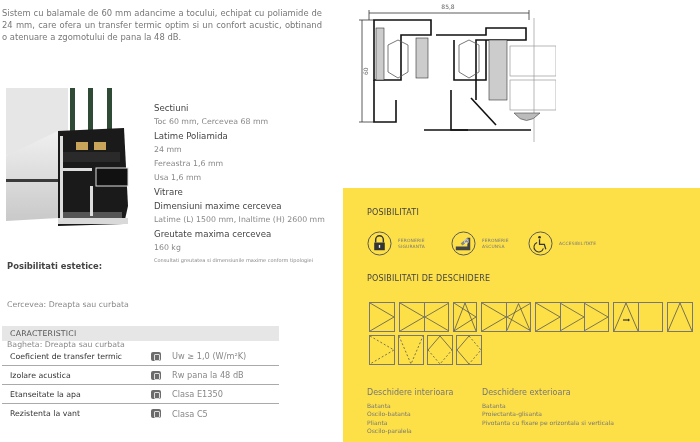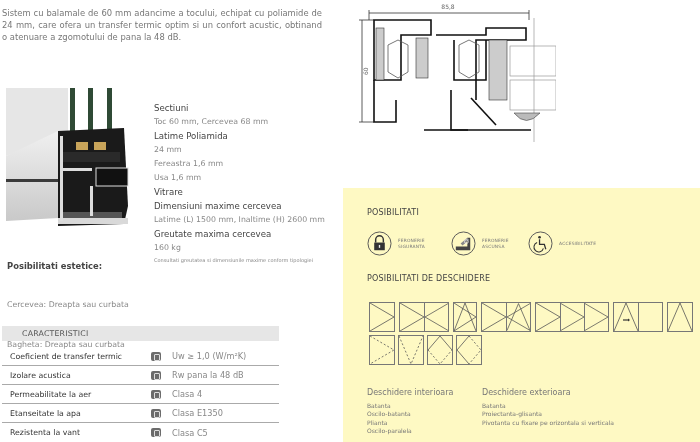--- a/index.html
+++ b/index.html
@@ -12,33 +12,33 @@
 
   .specs { position: absolute; left: 154px; top: 101px; width: 190px; }
   .spec-h { font-size: 8.6px; font-weight: normal; color: #444; height: 14px; line-height: 14px; }
   .spec-v { font-size: 7.8px; color: #888; height: 14px; line-height: 14px; }
   .spec-note { font-size: 5px; color: #888; margin-top: 2px; white-space: nowrap; }
 
   .aesthetic { position: absolute; left: 7px; top: 261px; width: 160px; }
   .aesthetic .title { font-size: 8.4px; color: #444; font-weight: bold; margin-bottom: 5px; }
   .aesthetic .line { font-size: 7.8px; color: #888; line-height: 10.5px; margin-top: 29px; }
 
-  .char-header { position: absolute; left: 2px; top: 326px; width: 277px; height: 15px; background: #e6e6e6; font-size: 7.8px; color: #555; padding-left: 20px; line-height: 15px; letter-spacing: .2px; }
+  .char-header { position: absolute; left: 2px; top: 326px; width: 277px; height: 15px; background: #e6e6e6; font-size: 7.8px; color: #555; padding-left: 8px; line-height: 15px; letter-spacing: .2px; }
   .char-table { position: absolute; left: 2px; top: 347px; width: 277px; }
   .char-row { height: 19px; border-bottom: 1px solid #aaa; display: flex; align-items: center; font-size: 7.8px; }
   .char-row:last-child { border-bottom: none; align-items: center; }
   .char-row .lbl { width: 137px; padding-left: 8px; color: #333; }
   .char-row .ico { width: 33px; display: flex; justify-content: center; }
   .char-row .ico span { width: 10px; height: 9px; background: #6b6b6b; border-radius: 2px; display: inline-block; position: relative; }
   .char-row .ico span::after { content: ""; position: absolute; left: 3px; top: 2px; width: 4px; height: 5px; border: 1px solid #ddd; border-radius: 1px; }
   .char-row .val { color: #888; font-size: 8.2px; }
 
   .drawing { position: absolute; left: 356px; top: 0; width: 200px; height: 142px; }
 
-  .panel { position: absolute; left: 343px; top: 188px; width: 357px; height: 254px; background: #fef9c3; }
+  .panel { position: absolute; left: 343px; top: 188px; width: 357px; height: 254px; background: #fde047; }
   .panel .sec-title { position: absolute; font-size: 8px; color: #444; letter-spacing: .2px; }
   .feat { position: absolute; top: 43px; display: flex; align-items: center; }
   .feat svg { width: 25px; height: 25px; }
   .feat .ft { font-size: 4.4px; color: #777; margin-left: 6px; line-height: 6px; letter-spacing: .2px; }
 
   .open-row { position: absolute; display: flex; gap: 4px; }
   .ob { height: 30px; border: 1px solid #777; display: flex; background: transparent; }
   .ob svg { display: block; }
 
   .cols { position: absolute; left: 24px; top: 200px; display: flex; justify-content: space-between; }
@@ -110,27 +110,20 @@
     <span class="val">Uw ≥ 1,0 (W/m²K)</span>
   </div>
   <div class="char-row">
     <span class="lbl">Izolare acustica</span>
     <span class="ico">
         <span></span>
       </span>
     <span class="val">Rw pana la 48 dB</span>
   </div>
   <div class="char-row">
-    <span class="lbl">Permeabilitate la aer</span>
-    <span class="ico">
-        <span></span>
-      </span>
-    <span class="val">Clasa 4</span>
-  </div>
-  <div class="char-row">
     <span class="lbl">Etanseitate la apa</span>
     <span class="ico">
         <span></span>
       </span>
     <span class="val">Clasa E1350</span>
   </div>
   <div class="char-row">
     <span class="lbl">Rezistenta la vant</span>
     <span class="ico">
         <span></span>

